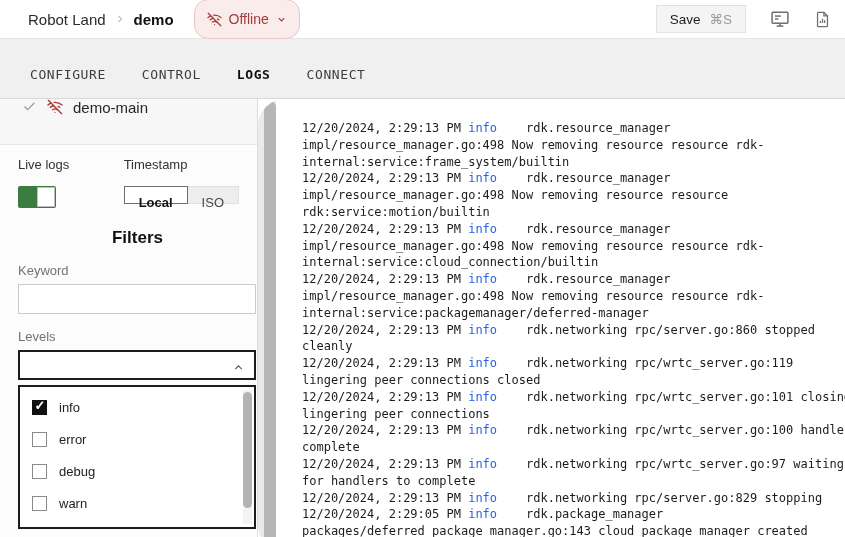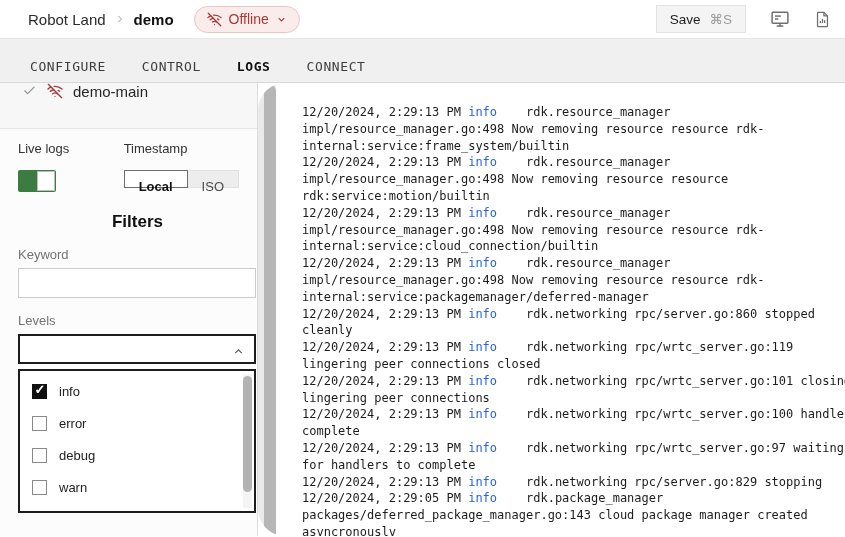--- a/index.html
+++ b/index.html
@@ -15,35 +15,35 @@
     display:flex; align-items:center; justify-content:space-between;
     padding:0 14px 0 28px;
   }
   .crumbs { display:flex; align-items:center; gap:8px; }
   .crumb-parent { font-size:15px; color:#2b2b2b; cursor:pointer; }
   .crumb-current { font-size:15px; font-weight:bold; color:#111; }
   .crumb-sep svg { display:block; }
   .status-pill {
     margin-left:12px; display:flex; align-items:center; gap:7px;
     background:#fbecec; border:1px solid #e8c6c4; border-radius:14px;
-    height:27px; padding:0 12px; cursor:pointer;
+    height:40px; padding:0 12px; cursor:pointer;
     color:var(--status-red,#a63a36); font-size:14px; font-family:inherit;
   }
   .hdr-right { display:flex; align-items:center; gap:24px; }
   .save-btn {
     display:flex; align-items:center; gap:9px; height:28px; padding:0 13px;
     background:#f4f4f4; border:1px solid #e2e2e2; font-family:inherit;
     font-size:13.5px; color:#1e1e1e; cursor:pointer;
   }
   .save-kbd { color:#9a9a9a; }
   .hicon { display:flex; align-items:center; color:#6f6f6f; cursor:pointer; }
 
   
   .tabbar {
-    height:44px; background:#f0f0f0; border-bottom:1px solid #d9d9d9;
+    height:60px; background:#f0f0f0; border-bottom:1px solid #d9d9d9;
     display:flex; align-items:center; gap:36px; padding:12px 0 0 30px;
   }
   .tab {
     background:none; border:none; cursor:pointer;
     font-family:"DejaVu Sans Mono", monospace; font-size:13px;
     letter-spacing:0.6px; color:#3d3d3d; padding:0;
   }
   .tab.active { font-weight:bold; color:#0f0f0f; }
 
   

